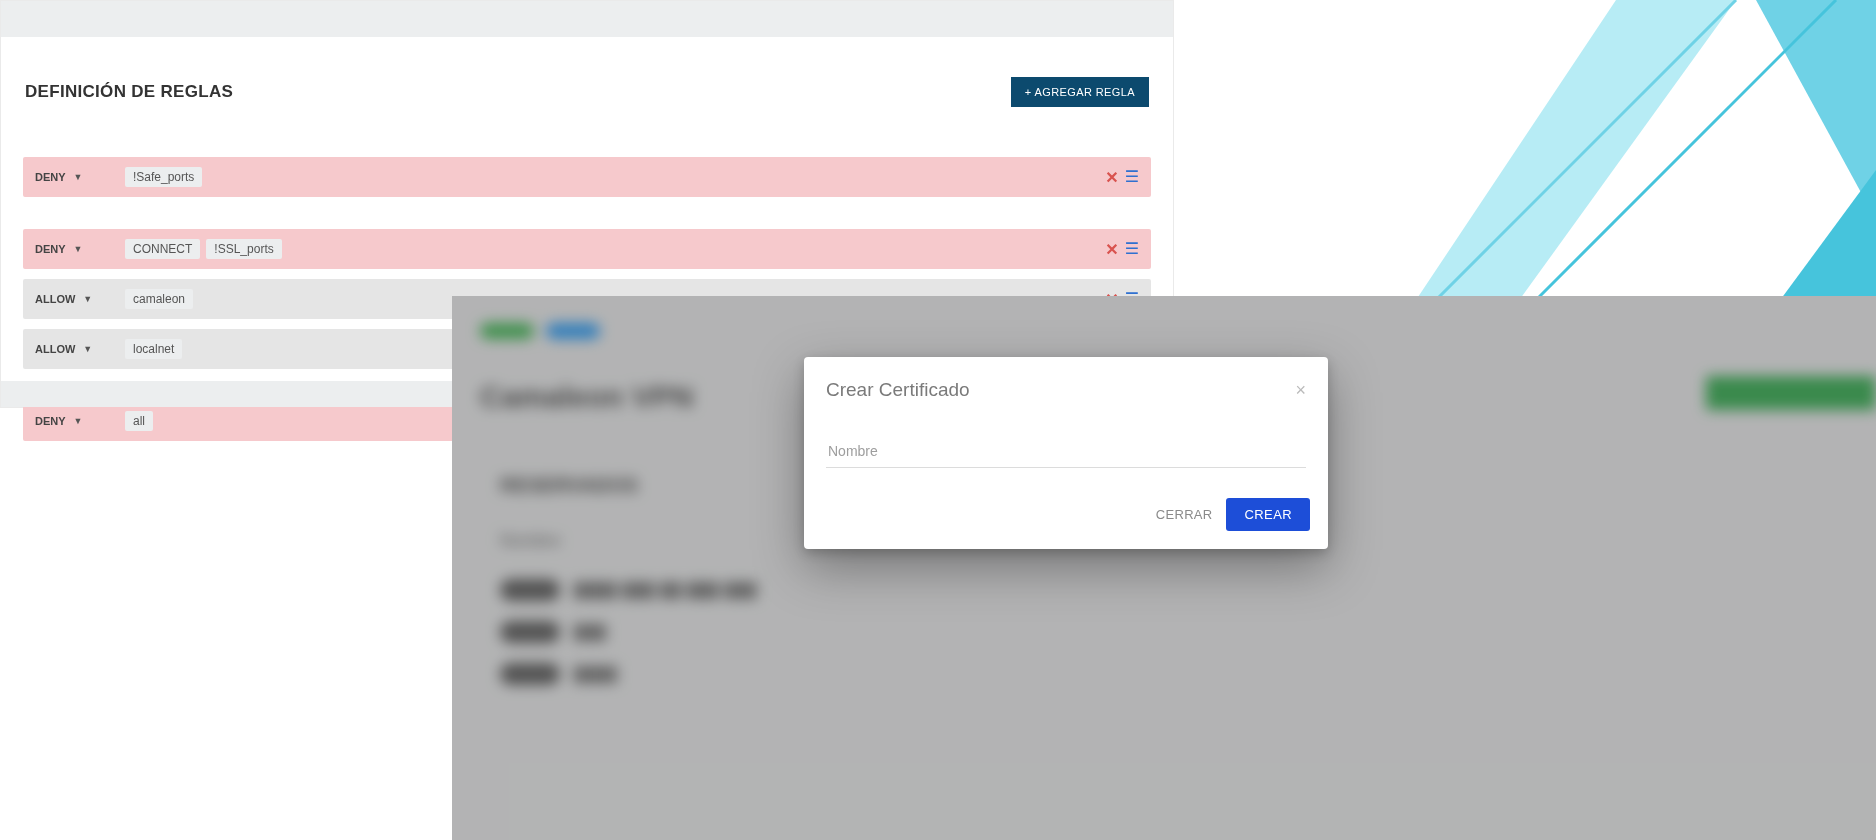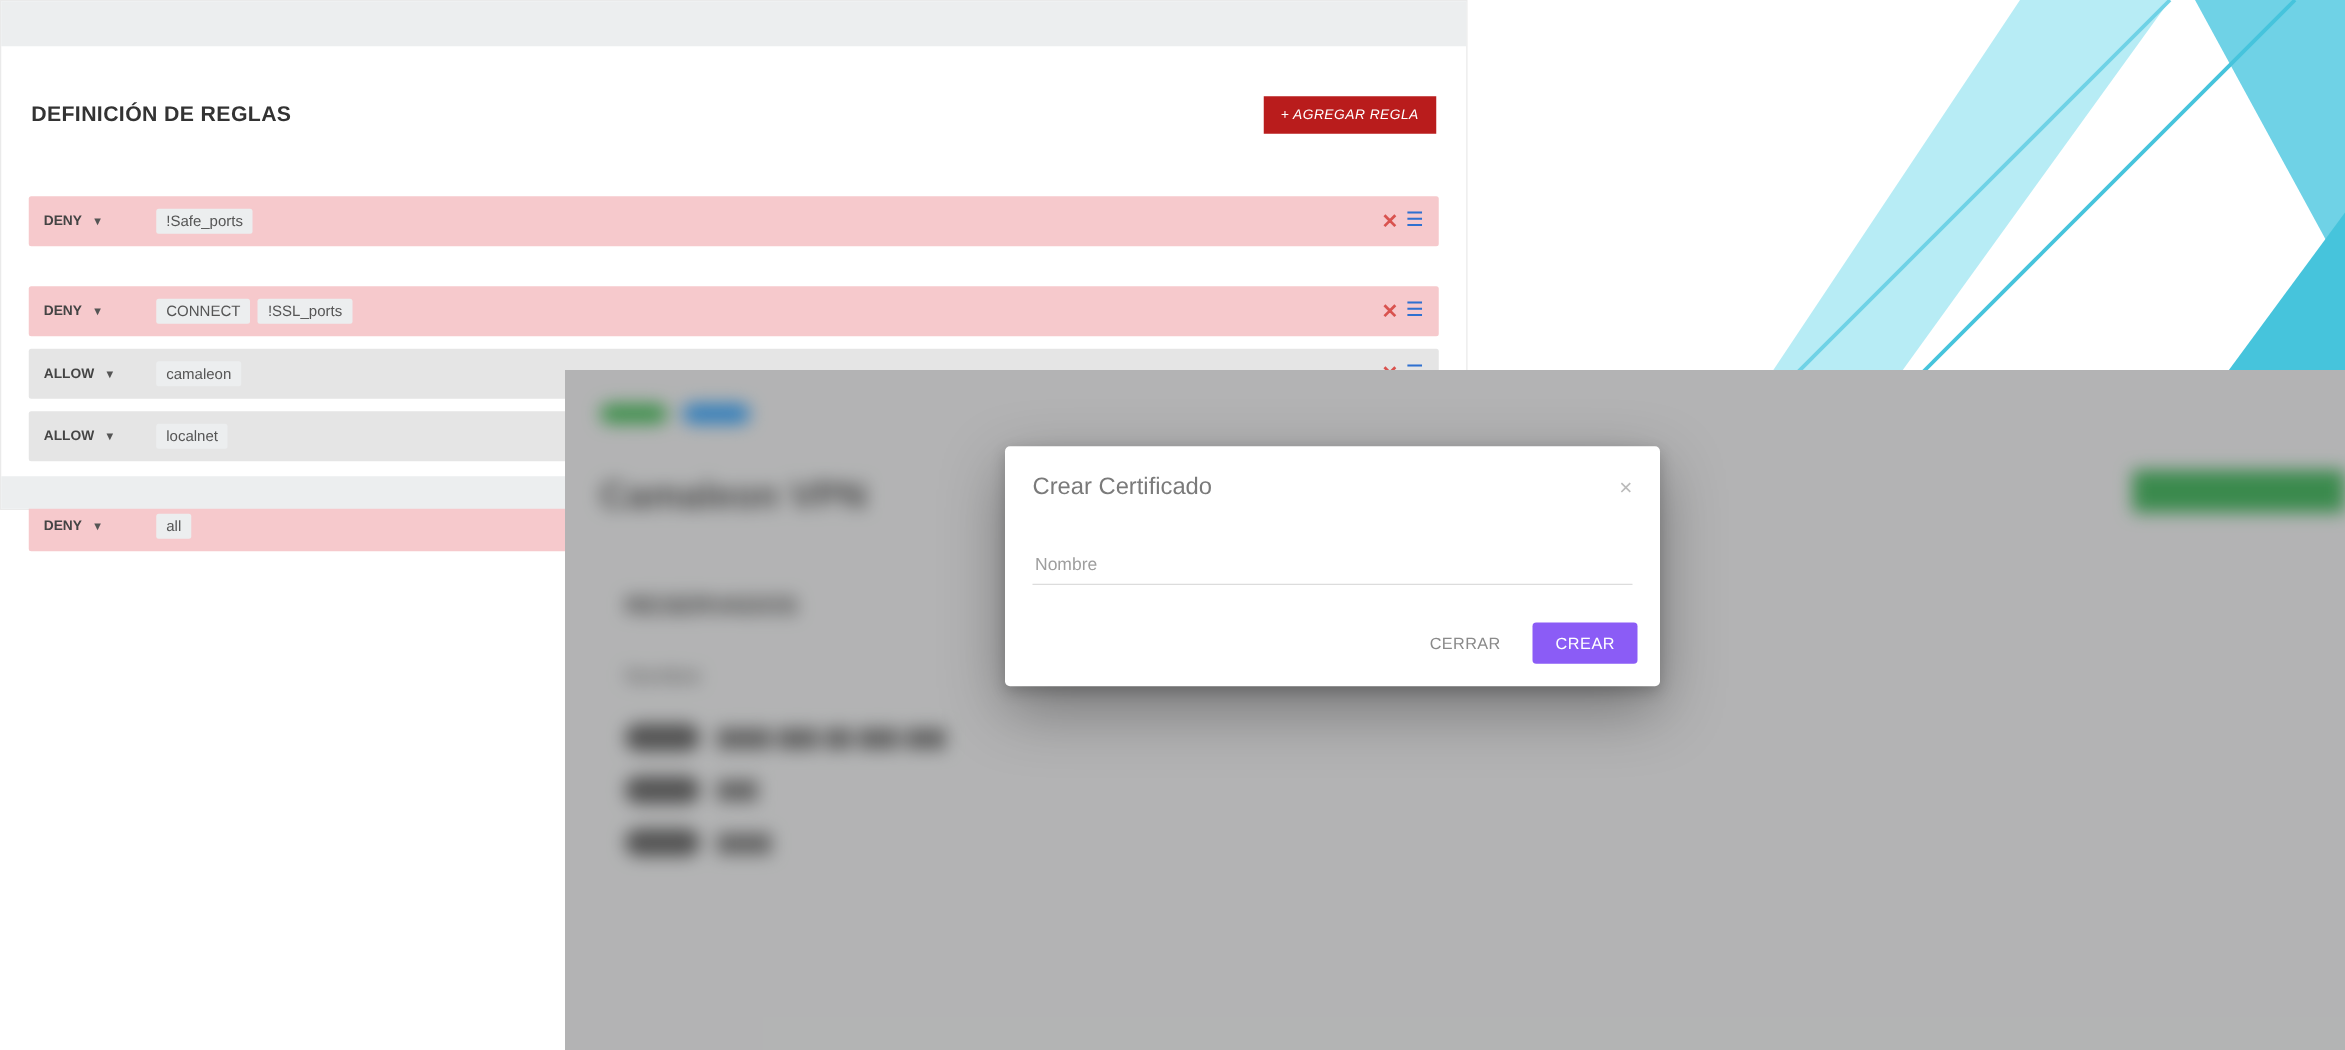--- a/index.html
+++ b/index.html
@@ -14,22 +14,22 @@
     background: #fff; border: 1px solid #eaeaea;
   }
   .rules-panel .topstrip { height: 36px; background: #eceeef; }
   .rules-header {
     display: flex; align-items: center; justify-content: space-between;
     padding: 16px 24px 18px 24px;
     margin-top: 24px;
   }
   .rules-title { font-size: 17px; font-weight: 700; color: #333; letter-spacing: .3px; }
   .btn-cyan {
-    background: #b91c1c; color: #fff; border: none; padding: 9px 14px;
-    font-size: 11px; letter-spacing: .4px; cursor: pointer; font-style: italic;
+    background: #0c4a6e; color: #fff; border: none; padding: 9px 14px;
+    font-size: 11px; letter-spacing: .4px; cursor: pointer;
   }
 
   .rules-body { padding: 0 22px 14px 22px; }
   .rule-row {
     display: flex; align-items: center; height: 40px; padding: 0 12px;
     margin-bottom: 10px; border-radius: 2px;
   }
   .rule-deny  { background: #f6c9cc; margin-top: 32px; }
   .rule-allow { background: #e5e5e5; }
   .rule-action {
@@ -85,30 +85,30 @@
   }
   .modal-title { font-size: 19px; color: #7a7a7a; font-weight: 400; }
   .modal-close { color:#bbb; font-size:18px; cursor:pointer; line-height:1; }
   .modal-body { padding: 26px 22px 8px 22px; }
   .modal-body input {
     width:100%; border:none; border-bottom:1px solid #dcdcdc;
     padding: 6px 2px 8px 2px; font-size:14px; color:#7f1d1d; outline:none;
   }
   .modal-body input::placeholder { color:#9e9e9e; }
   .modal-footer {
-    display:flex; justify-content:flex-end; gap:12px;
+    display:flex; justify-content:flex-end; 
     padding: 22px 18px 18px 18px;
     margin-left: 32px;
   }
   .btn-flat {
     background:transparent; border:none; color:#8a8a8a;
     font-size:13px; padding:9px 14px; cursor:pointer; letter-spacing:.3px;
   }
   .btn-green {
-    background:#8b5cf6; border:none; color:#fff;
+    background:#1d4ed8; border:none; color:#fff;
     font-size:13px; padding:6px 18px; cursor:pointer; border-radius:3px; letter-spacing:.4px;
   }
 </style>
 </head>
 <body>
 
 <svg class="deco" viewBox="0 0 560 360" preserveAspectRatio="none">
   <polygon points="300,0 420,0 160,360 60,360" fill="#b7ecf5"></polygon>
   <polygon points="440,0 560,0 560,220" fill="#6fd2e6"></polygon>
   <polygon points="560,170 560,360 420,360" fill="#46c4dc"></polygon>

